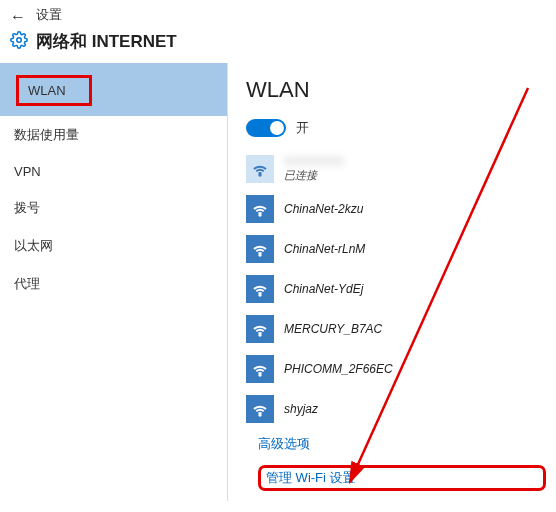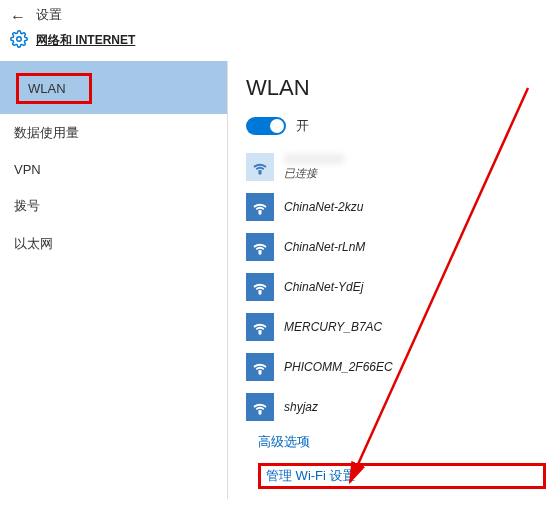--- a/index.html
+++ b/index.html
@@ -2,21 +2,21 @@
 <html><head>
   <meta charset="utf-8">
   <style>
     * { margin: 0; padding: 0; box-sizing: border-box; font-family: "Microsoft YaHei", "Segoe UI", sans-serif; }
     body { width: 556px; height: 512px; background: #fff; overflow: hidden; position: relative; font-size: 13px; }
     .header { display: flex; align-items: center; padding: 6px 10px; gap: 10px; }
     .back-btn { font-size: 16px; color: #333; }
     .header-title { color: #333; font-size: 13px; }
     .breadcrumb { display: flex; align-items: center; padding: 0 10px 10px; gap: 8px; }
     .gear { color: #0078d7; }
-    .breadcrumb-text { font-weight: 600; font-size: 12px; color: #222; text-decoration: underline; }
+    .breadcrumb-text { font-weight: 600; font-size: 17px; color: #222; }
     .body { display: flex; }
     .sidebar { width: 228px; border-right: 1px solid #ddd; }
     .sidebar-item { padding: 10px 14px; color: #333; font-size: 13px; cursor: pointer; }
     .sidebar-item.selected { background: #a6c8e8; }
     .hl-red { outline: 3px solid #e20000; outline-offset: -3px; display: inline-block; }
     .sidebar .hl-red { padding: 8px 26px 8px 12px; margin: 2px 0 0 2px; }
     .main { flex: 1; padding: 14px 10px 10px 18px; overflow: hidden; }
     .page-title { font-size: 22px; font-weight: 400; margin-bottom: 16px; color: #222; }
     .toggle-row { display: flex; align-items: center; gap: 10px; margin-bottom: 18px; }
     .toggle { width: 40px; height: 18px; border-radius: 10px; background: #0078d7; position: relative; }
@@ -25,21 +25,21 @@
     .net-item { display: flex; align-items: center; gap: 10px; margin-bottom: 12px; font-style: italic; }
     .wifi-icon { width: 28px; height: 28px; background: #3a7bbf; display: flex; align-items: center; justify-content: center; }
     .wifi-icon.connected { background: #cfe3f5; color: #3a7bbf; }
     .wifi-svg { width: 18px; height: 18px; }
     .net-info { display: flex; flex-direction: column; }
     .net-name { color: #222; font-size: 12px; }
     .blurred { filter: blur(3px); color: #888; background: #eee; width: 60px; height: 10px; }
     .net-status { font-size: 11px; color: #444; margin-top: 2px; }
     .link { color: #0067c0; font-size: 13px; margin-top: 10px; display: block; margin-left: 12px; }
     .link-box { margin-top: 12px; }
-    .link-box .hl-red { padding: 4px 8px; }
+    .link-box .hl-red { padding: 4px 8px; border-radius: 7px; }
     .arrow-svg { position: absolute; top: 0; left: 0; pointer-events: none; }
   </style>
 </head>
 <body>
 
 <div class="header">
   <span class="back-btn">←</span>
   <span class="header-title">设置</span>
 </div>
 
@@ -55,20 +55,21 @@
 
 <div class="body">
   <div class="sidebar">
     <div class="sidebar-item selected">
       <span class="hl-red">WLAN</span>
     </div>
     <div class="sidebar-item">数据使用量</div>
     <div class="sidebar-item">VPN</div>
     <div class="sidebar-item">拨号</div>
     <div class="sidebar-item">以太网</div>
+    <div class="sidebar-item">代理</div>
   </div>
 
   <div class="main">
     <div class="page-title">WLAN</div>
 
     <div class="toggle-row">
       <div class="toggle">
         <div class="toggle-knob"></div>
       </div>
       <span class="toggle-label">开</span>

